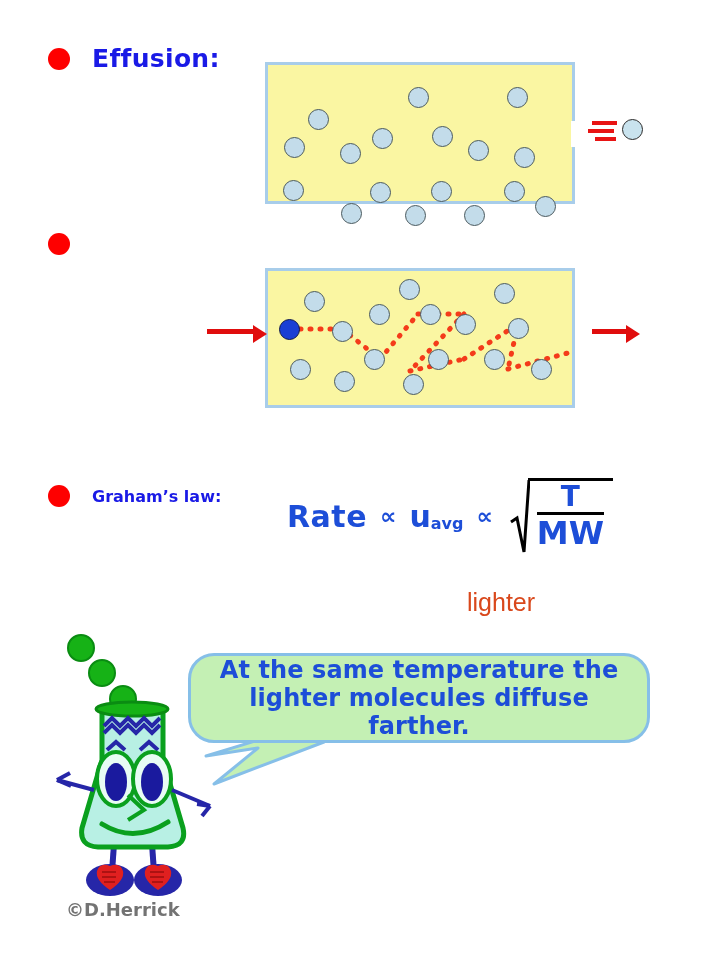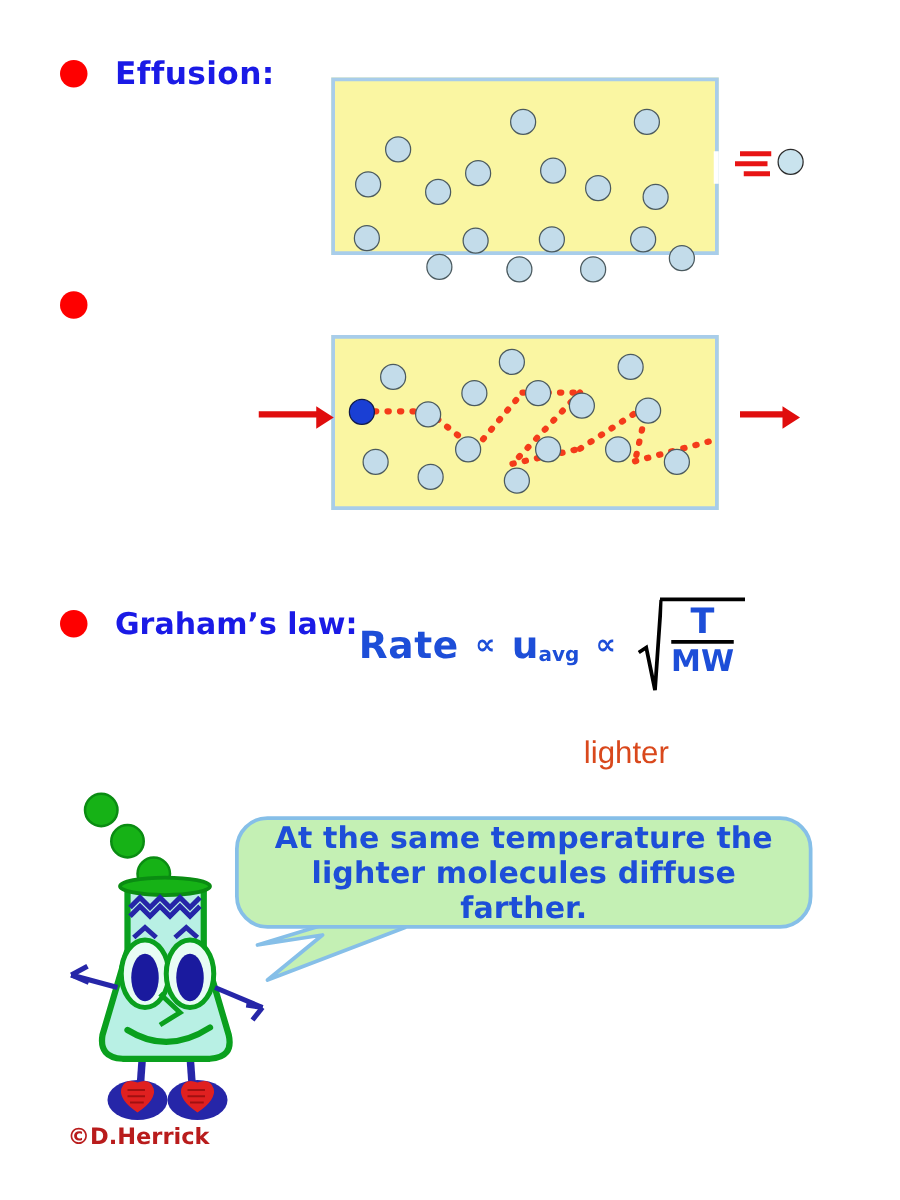--- a/index.html
+++ b/index.html
@@ -41,21 +41,21 @@
     font-family: "DejaVu Sans", sans-serif;
     font-weight: bold;
     font-size: 25px;
     letter-spacing: 0.3px;
     white-space: nowrap;
   }
   #row-effusion { left: 48px; top: 44px; }
   #row-diffusion { left: 48px; top: 233px; }
   #row-graham { left: 48px; top: 485px; }
   #row-graham .bullet-label {
-    font-size: 24px;
+    font-size: 16px;
     letter-spacing: 0px;
   }
 
   
   .gas-box {
     position: absolute;
     background: #faf6a2;
     border: 3px solid #a8cdea;
     box-sizing: border-box;
   }
@@ -173,21 +173,21 @@
     line-height: 1.05;
     padding: 1px 0 0 0;
   }
   .frac-bar {
     width: 100%;
     height: 3px;
     background: #000;
     margin: 1px 0 2px 0;
   }
   .frac-den {
-    font-size: 24px;
+    font-size: 32px;
     line-height: 1.05;
   }
 
   
   #memorize {
     position: absolute;
     left: 467px;
     top: 588px;
     color: #d9481c;
     font-family: "Liberation Sans", sans-serif;
@@ -236,23 +236,23 @@
     left: 52px;
     top: 632px;
     width: 180px;
     height: 270px;
   }
   #flask-character svg { display: block; }
 
   
   #copyright {
     position: absolute;
-    left: 54px;
+    left: 66px;
     top: 899px;
-    color: #b91c1c;
+    color: #737373;
     font-family: "DejaVu Sans", sans-serif;
     font-weight: bold;
     font-size: 18px;
   }
 </style>
 </head>
 <body>
 
 <div class="slide">
 

